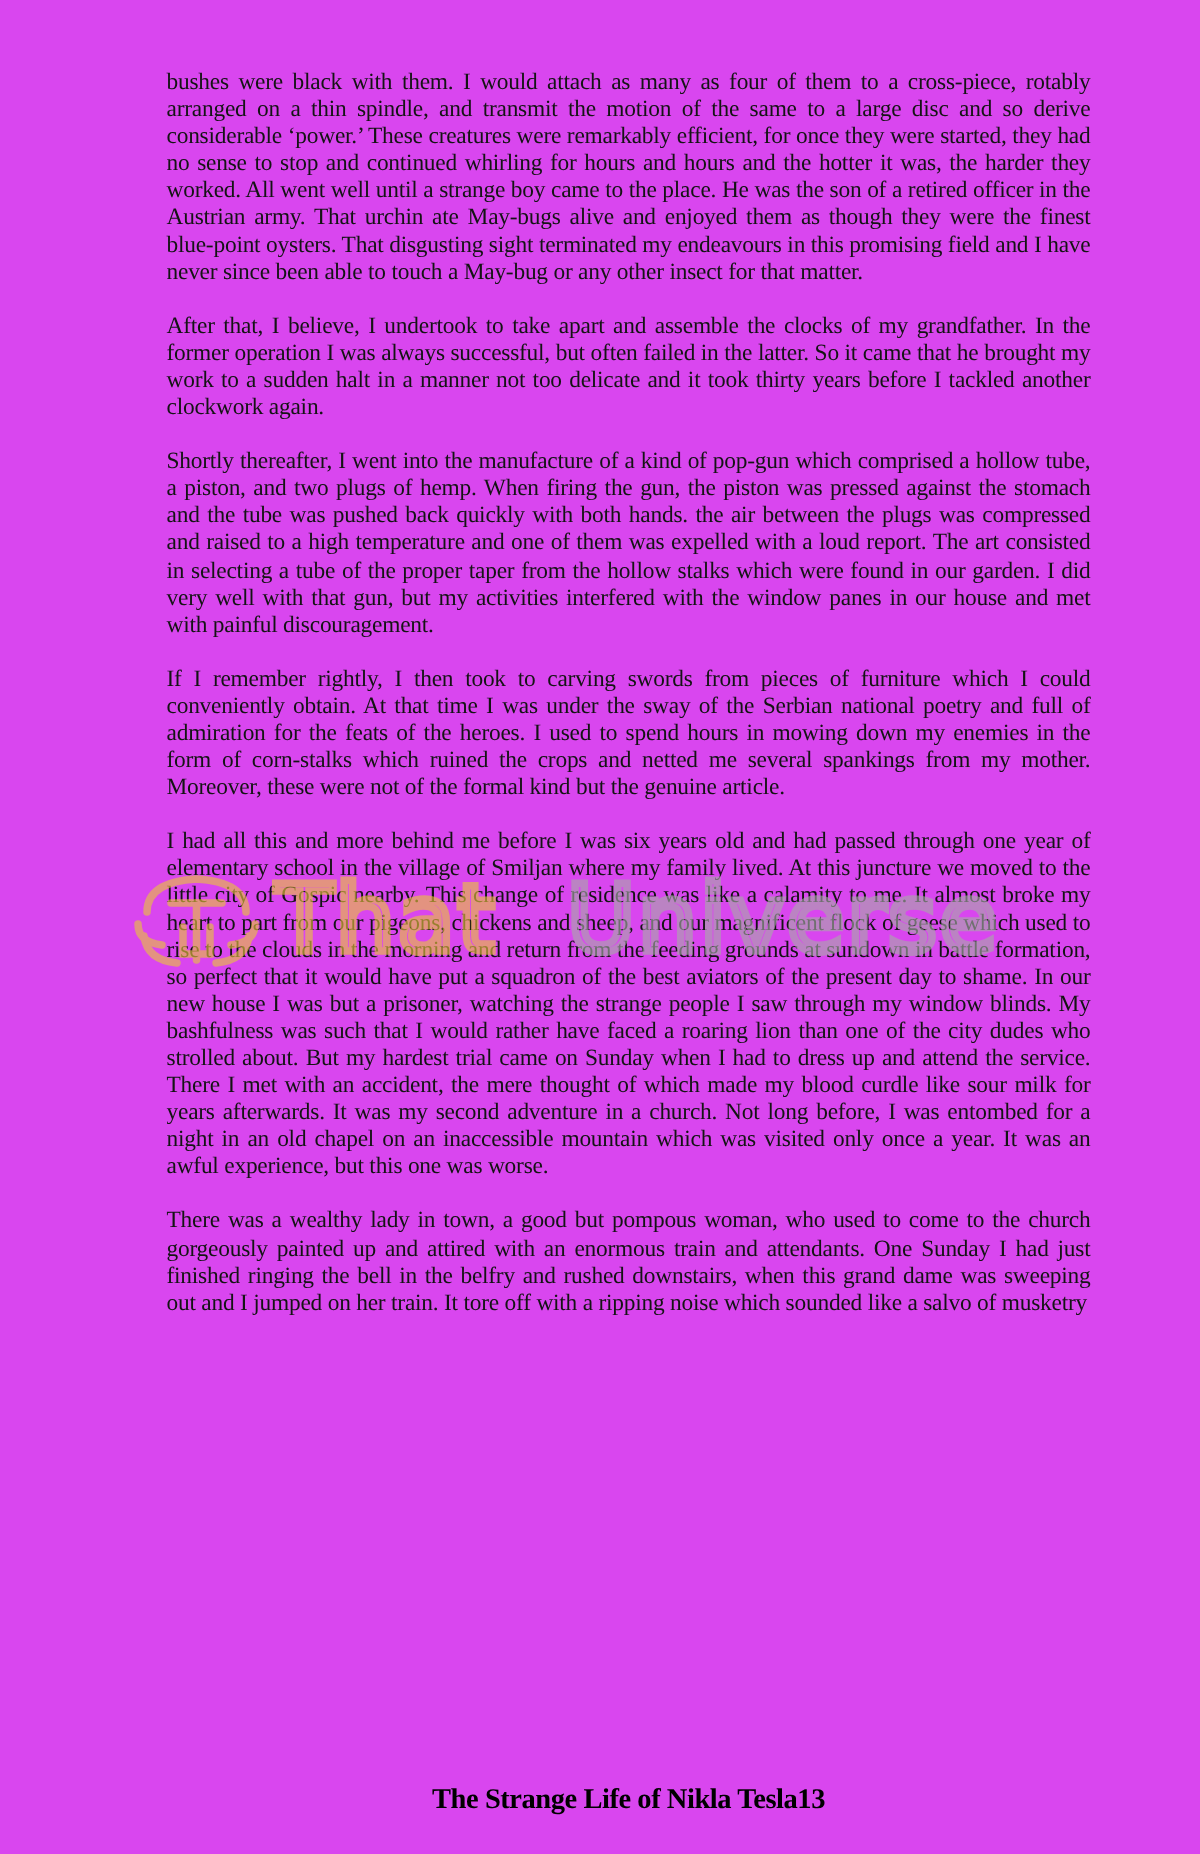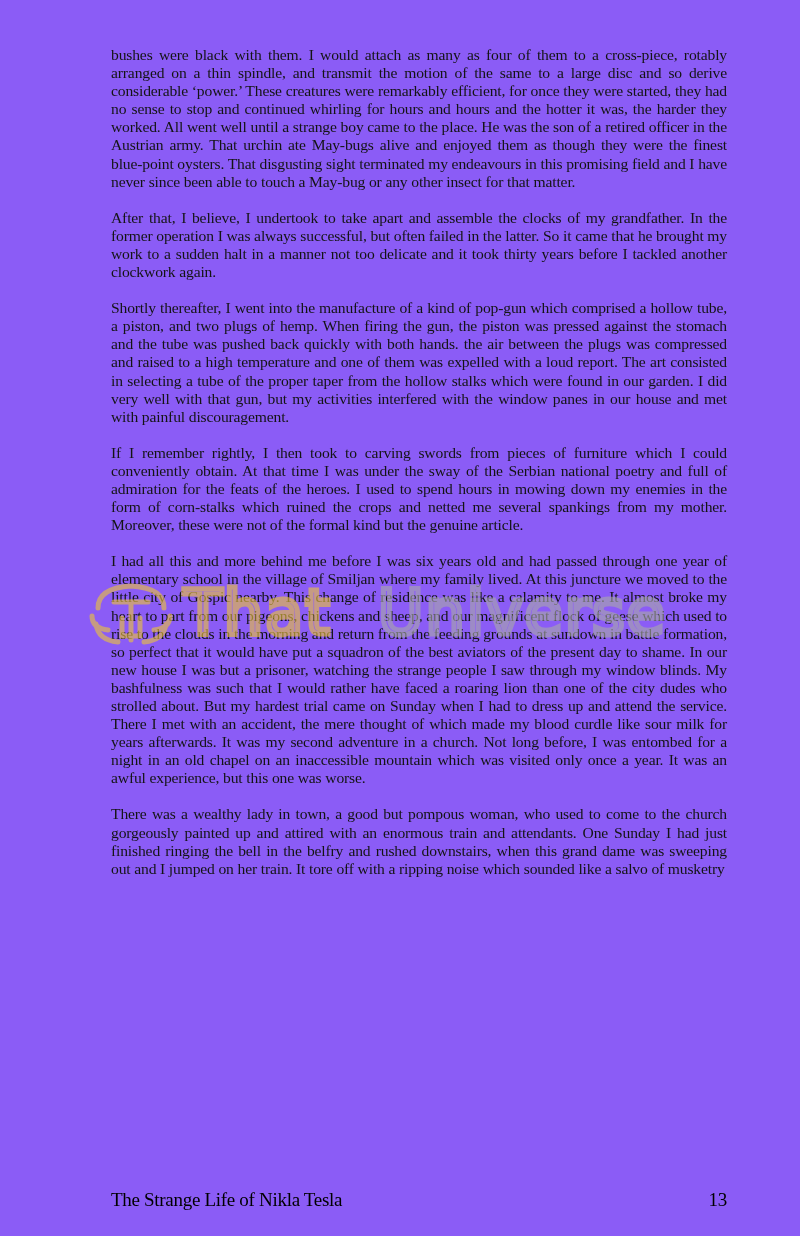--- a/index.html
+++ b/index.html
@@ -1,36 +1,36 @@
 <!DOCTYPE html>
 <html><head>
 <meta charset="utf-8">
 <style>
   html, body { margin: 0; padding: 0; background: #ffffff; }
   body { width: 800px; height: 1236px; position: relative; overflow: hidden; }
   .page {
     position: absolute; left: 0; top: 0; width: 800px; height: 1236px;
-    background: #8b5cf6; color: #141414;
+    background: #d946ef; color: #141414;
     font-family: "Liberation Serif", "DejaVu Serif", serif;
   }
   .body-text {
     position: absolute; left: 111px; top: 46px; width: 616px;
   }
   .para {
     margin: 0 0 18px 0;
     font-size: 15.6px;
     line-height: 18.1px;
     text-align: justify;
     letter-spacing: -0.15px;
   }
   .footer {
     position: absolute; left: 111px; top: 1188px; width: 616px; height: 24px;
-    display: flex; justify-content: space-between; align-items: center;
+    display: flex; justify-content: center; align-items: center;
     font-family: "Liberation Serif", serif;
-    font-weight: normal; font-size: 19px; color: #000;
+    font-weight: bold; font-size: 19px; color: #000;
     letter-spacing: -0.3px;
   }
   .watermark {
     position: absolute; left: 88px; top: 578px; width: 640px; height: 70px;
     pointer-events: none; opacity: 0.62;
   }
   .wm-logo { position: absolute; left: 0; top: 0; width: 86px; height: 70px; }
   .wm-text {
     position: absolute; top: 2px; height: 66px; line-height: 66px;
     font-family: "DejaVu Sans", sans-serif; font-size: 62px; font-weight: normal;

